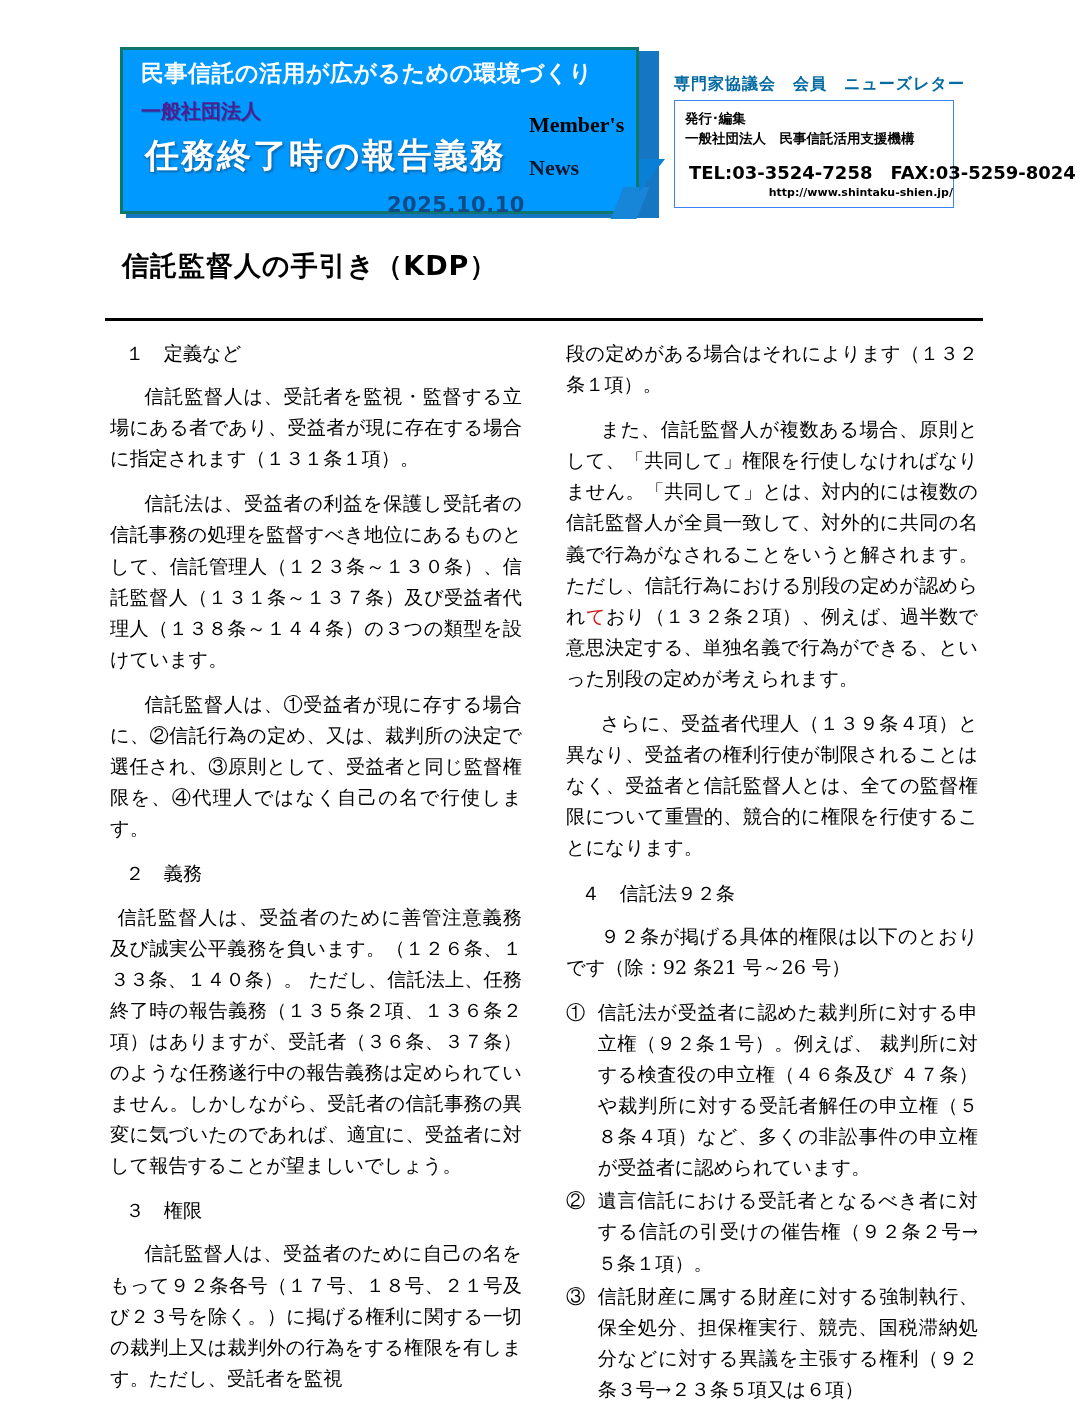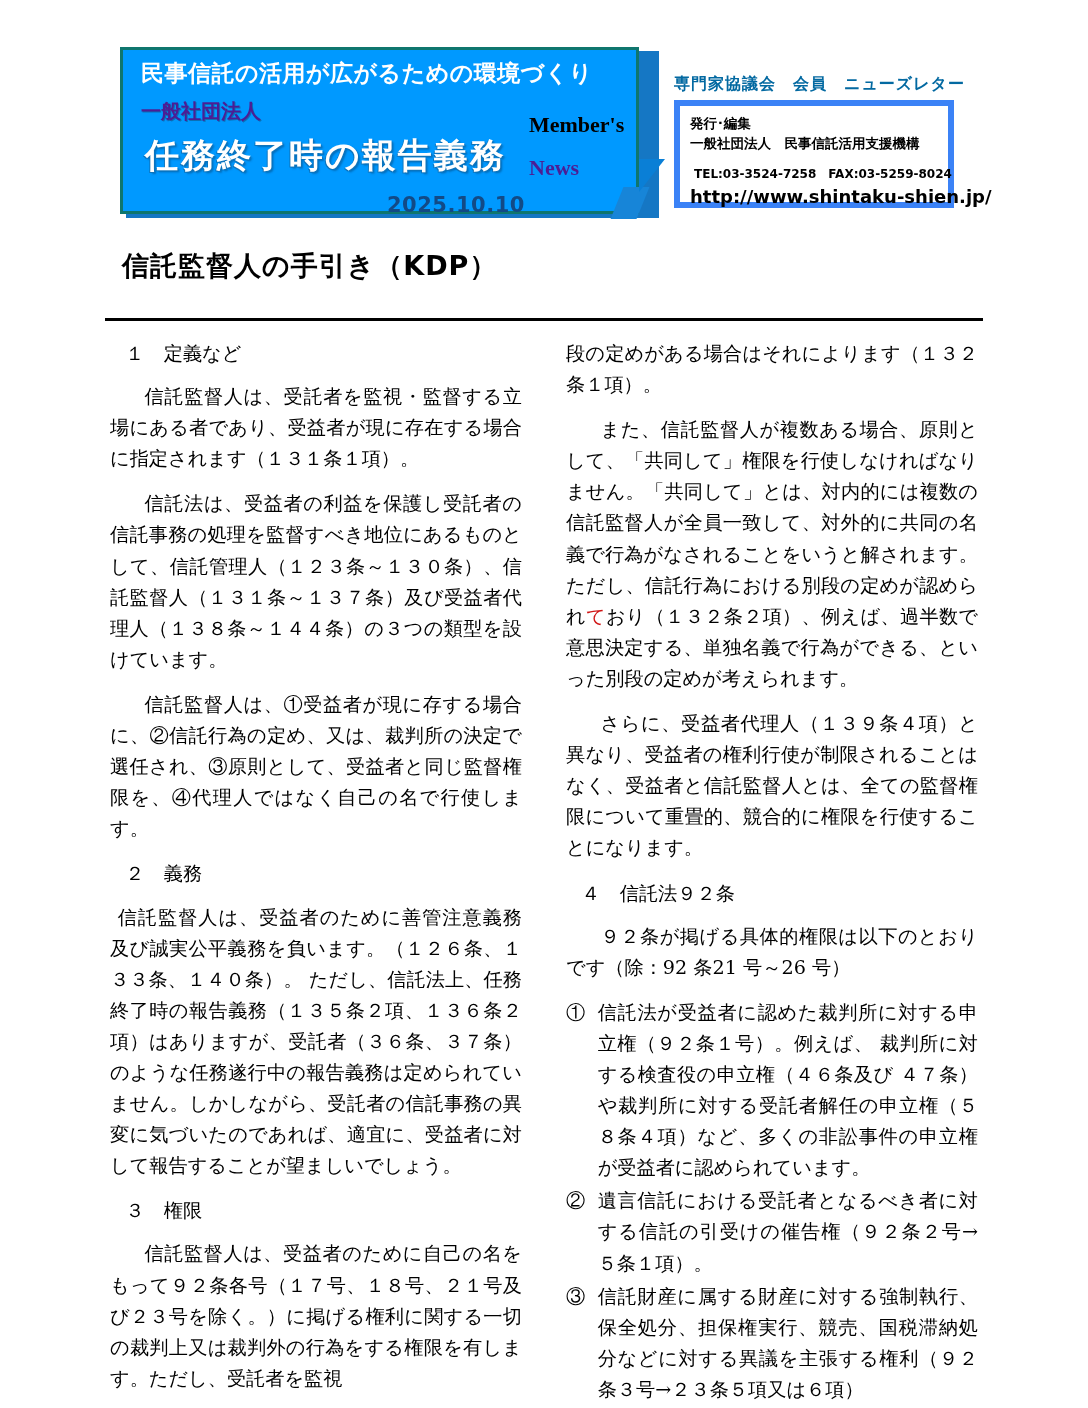--- a/index.html
+++ b/index.html
@@ -118,52 +118,52 @@
     font-weight: 700;
     color: #000000;
     white-space: nowrap;
   }
   .bn-news {
     position: absolute;
     left: 406px; top: 105px;
     font-family: "Liberation Serif", serif;
     font-size: 22px;
     font-weight: 700;
-    color: #4c1d95;
+    color: #0f172a;
     white-space: nowrap;
   }
 
   
   .hdr-kicker {
     position: absolute;
     left: 674px; top: 55px;
     font-family: "DejaVu Sans", sans-serif;
     font-size: 16px;
     font-weight: 700;
     color: #0369a1;
     letter-spacing: 1px;
     white-space: nowrap;
     margin-top: 19px;
   }
   .pub-box {
     position: absolute;
     left: 674px; top: 100px;
     width: 280px;
     height: 108px;
-    border: 6px solid #3b82f6;
+    border: 1px solid #3b82f6;
     box-sizing: border-box;
     background: #ffffff;
     padding: 8px 0 12px 10px;
     font-family: "DejaVu Sans", sans-serif;
     color: #000000;
   }
   .pub-l1 { font-size: 13.5px; font-weight: 700; line-height: 1.45; white-space: nowrap; }
   .pub-l2 { font-size: 13.5px; font-weight: 700; line-height: 1.45; white-space: nowrap; }
-  .pub-l3 { font-size: 12px; font-weight: 700; margin-top: 13px; padding-left: 4px; white-space: nowrap; }
-  .pub-l4 { font-size: 18px; font-weight: 700; line-height: 1.5; white-space: nowrap; }
+  .pub-l3 { font-size: 18px; font-weight: 700; margin-top: 13px; padding-left: 4px; white-space: nowrap; }
+  .pub-l4 { font-size: 11px; font-weight: 700; line-height: 1.5; white-space: nowrap; text-align: right; }
 
   
   .doc-title {
     position: absolute;
     left: 122px; top: 248px;
     font-family: "DejaVu Sans", sans-serif;
     font-size: 27px;
     font-weight: 700;
     color: #000000;
     letter-spacing: 1px;

